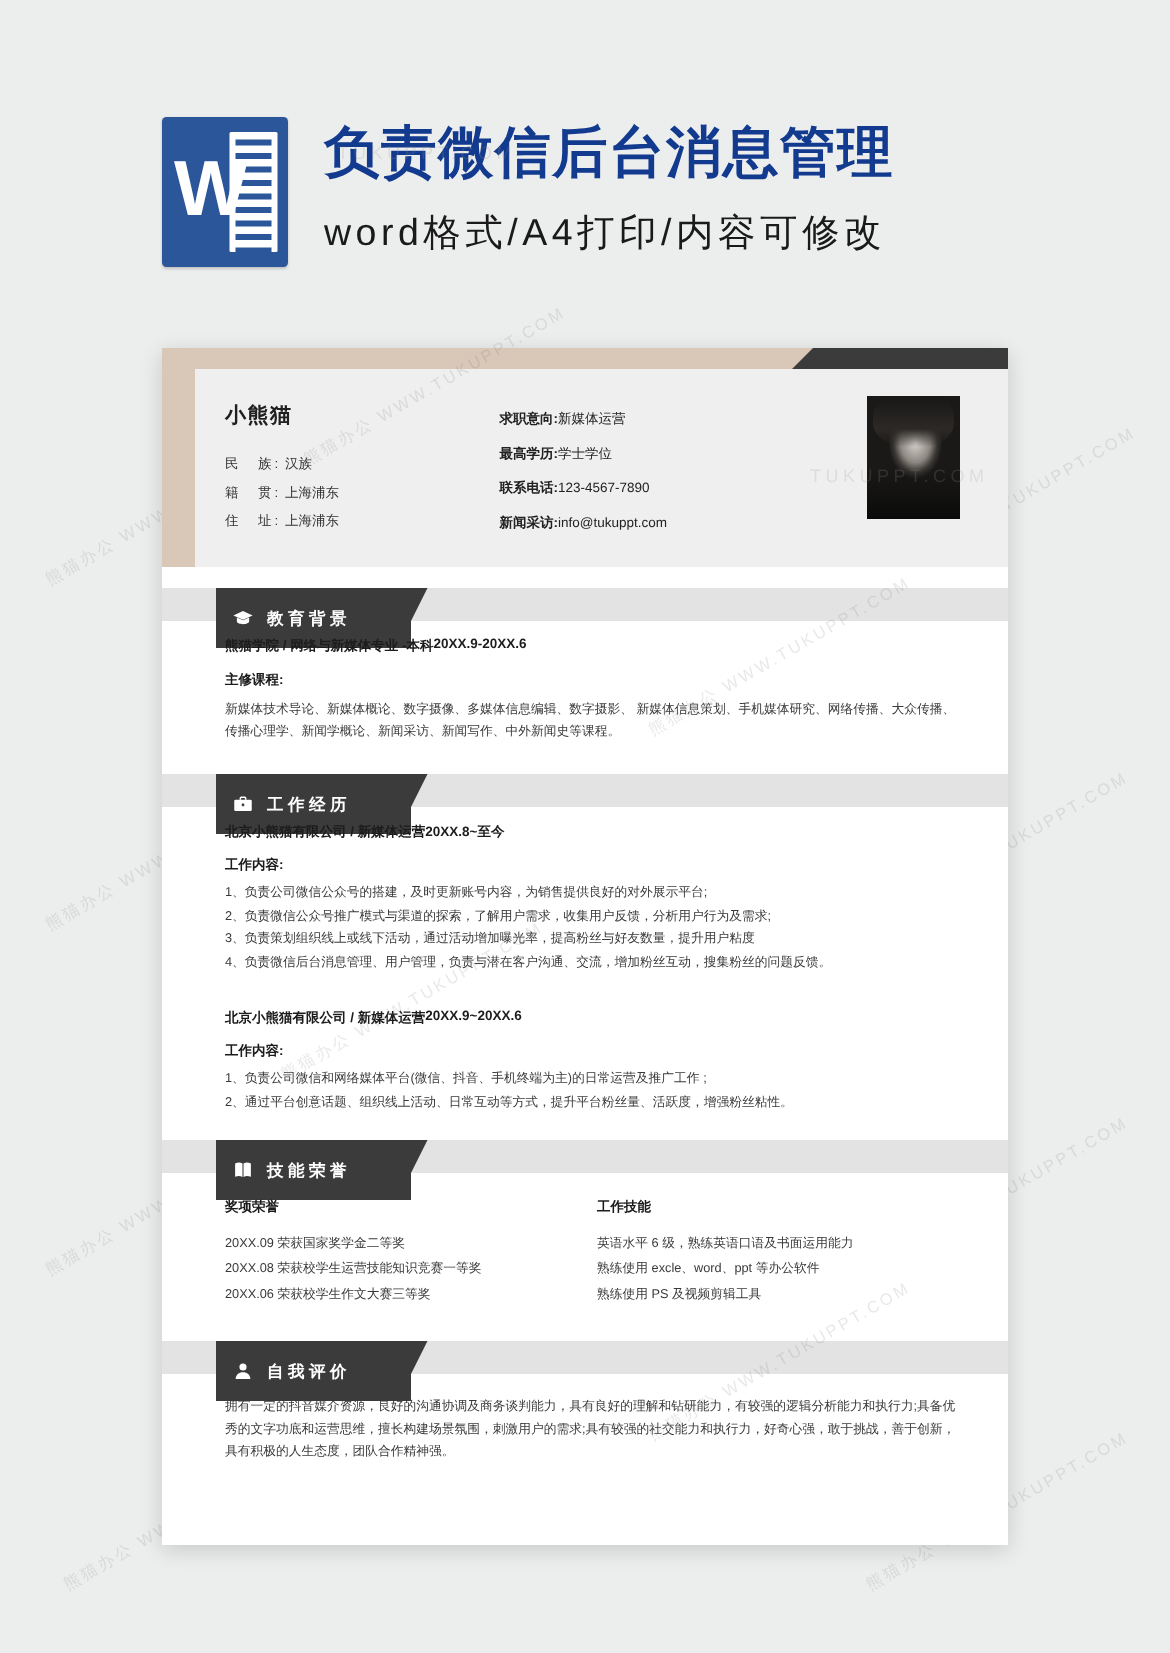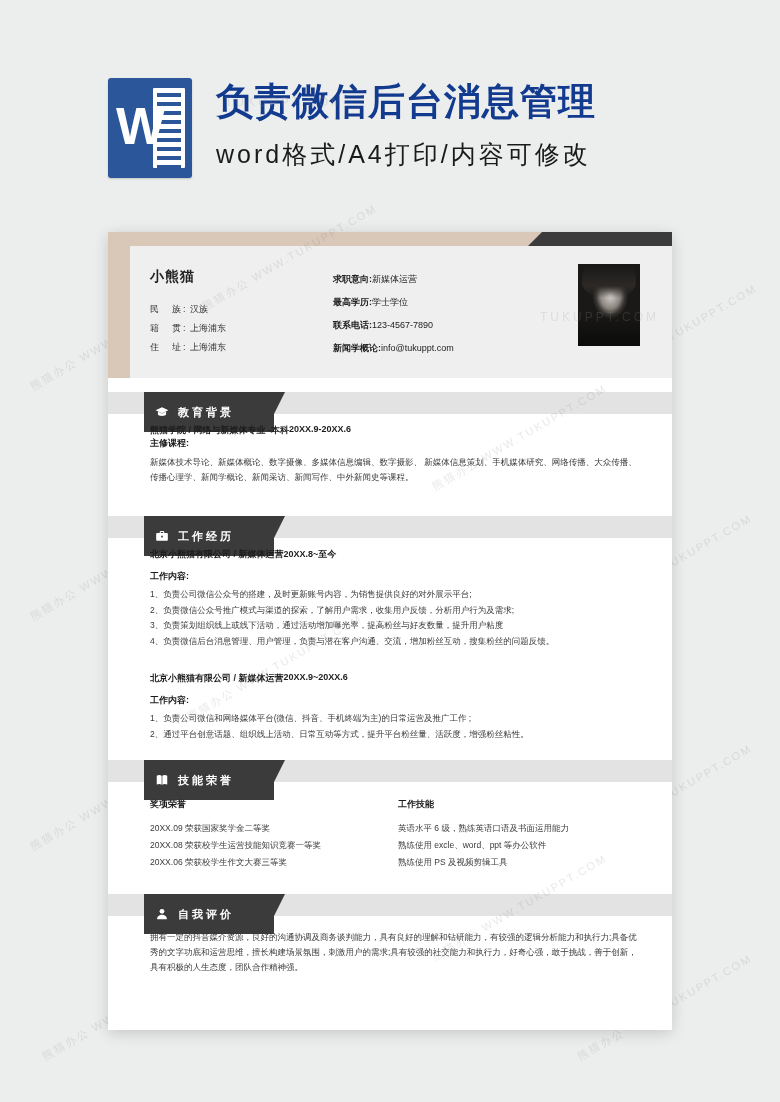--- a/index.html
+++ b/index.html
@@ -338,21 +338,21 @@
       <div>
         <b>求职意向:</b><span>新媒体运营</span>
       </div>
       <div>
         <b>最高学历:</b><span>学士学位</span>
       </div>
       <div>
         <b>联系电话:</b><span>123-4567-7890</span>
       </div>
       <div>
-        <b>新闻学概论:</b><span>info@tukuppt.com</span>
+        <b>新闻采访:</b><span>info@tukuppt.com</span>
       </div>
     </div>
 
     <div class="photo">
       <div class="photo-face"></div>
       <div class="photo-hair"></div>
       <div class="photo-shade"></div>
     </div>
   </div>
 
@@ -363,21 +363,21 @@
         <path d="M5 11.3 V16 C5 17.6 8.3 19 12 19 C15.7 19 19 17.6 19 16 V11.3 L12 14.6 Z" fill="#ffffff"></path>
       </svg>
       <span class="sec-title">教育背景</span>
     </div>
   </div>
   <div class="body-text" style="top:192px;">
     <div class="row-line">
       <span>熊猫学院 / 网络与新媒体专业 -本科</span>
       <span>20XX.9-20XX.6</span>
     </div>
-    <div class="bold-sm" style="">主修课程:</div>
+    <div class="bold-sm" style="margin-top:10px;">主修课程:</div>
     <div class="muted" style="margin-top:5px;">新媒体技术导论、新媒体概论、数字摄像、多媒体信息编辑、数字摄影、 新媒体信息策划、手机媒体研究、网络传播、大众传播、传播心理学、新闻学概论、新闻采访、新闻写作、中外新闻史等课程。</div>
   </div>
 
   <div class="sec-head" style="top:284px;">
     <div class="dark">
       <svg class="sec-ico" viewBox="0 0 24 24">
         <rect x="2" y="7" width="20" height="13" rx="1.5" fill="#ffffff"></rect>
         <path d="M9 7 V5.2 C9 4.6 9.5 4.2 10.1 4.2 H13.9 C14.5 4.2 15 4.6 15 5.2 V7" fill="none" stroke="#ffffff" stroke-width="1.8"></path>
         <rect x="10.6" y="11.5" width="2.8" height="3" fill="#3b3b3b"></rect>
       </svg>

